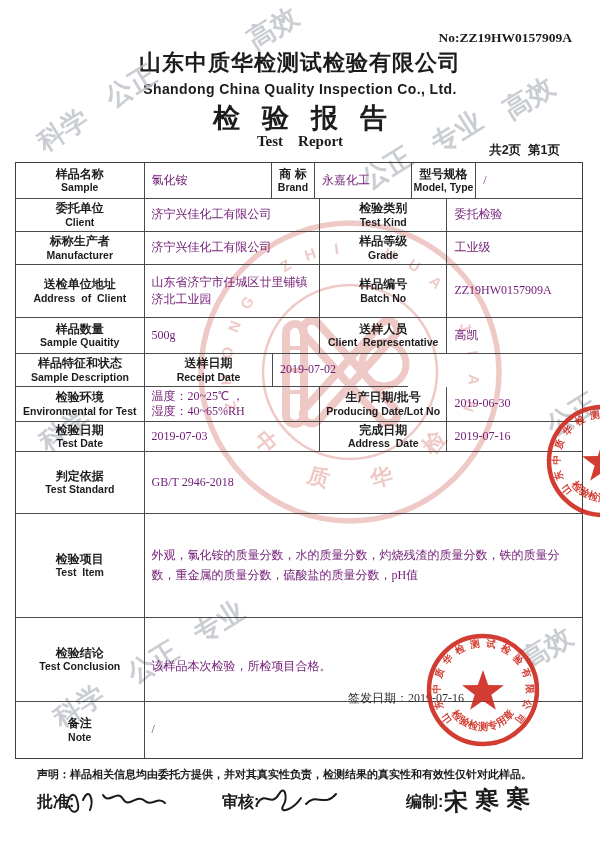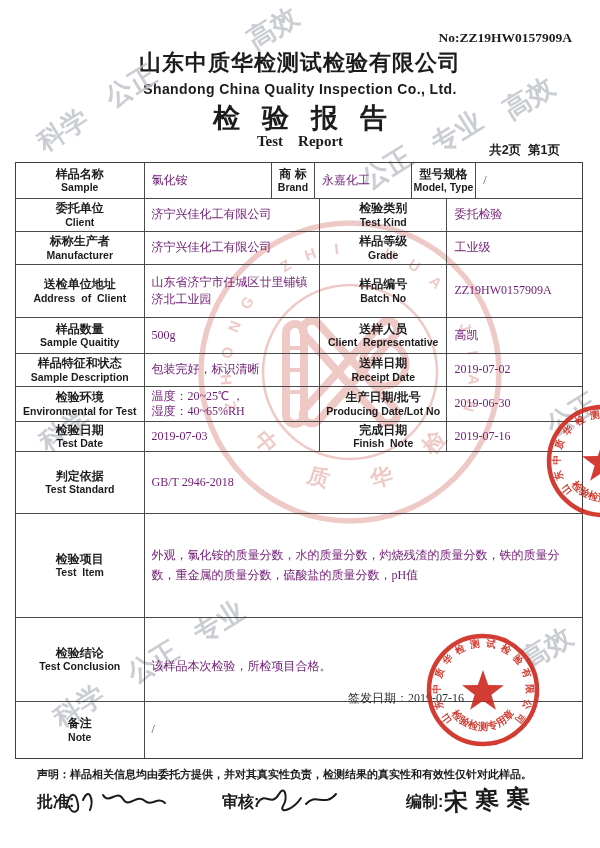--- a/index.html
+++ b/index.html
@@ -222,23 +222,20 @@
       <div class="cell valcell w-v2 h36 last">
         <span>高凯</span>
         </div>
     </div>
 
     <div class="trow h33">
       <div class="cell lblcell w-l1 h33">
         <span class="lc">样品特征和状态</span>
         <span class="le">Sample Description</span>
         </div>
-      <div class="cell valcell w-v1 h33">
-        <span>包装完好，标识清晰</span>
-        </div>
       <div class="cell lblcell w-l2 h33">
         <span class="lc">送样日期</span>
         <span class="le">Receipt Date</span>
         </div>
       <div class="cell valcell w-v2 h33 last">
         <span>2019-07-02</span>
         </div>
     </div>
 
     <div class="trow h35">
@@ -262,21 +259,21 @@
     <div class="trow h30">
       <div class="cell lblcell w-l1 h30">
         <span class="lc">检验日期</span>
         <span class="le">Test Date</span>
         </div>
       <div class="cell valcell w-v1 h30">
         <span>2019-07-03</span>
         </div>
       <div class="cell lblcell w-l2 h30">
         <span class="lc">完成日期</span>
-        <span class="le">Finish  Note</span>
+        <span class="le">Address  Date</span>
         </div>
       <div class="cell valcell w-v2 h30 last">
         <span>2019-07-16</span>
         </div>
     </div>
 
     <div class="trow h62">
       <div class="cell lblcell w-l1 h62">
         <span class="lc">判定依据</span>
         <span class="le">Test Standard</span>

